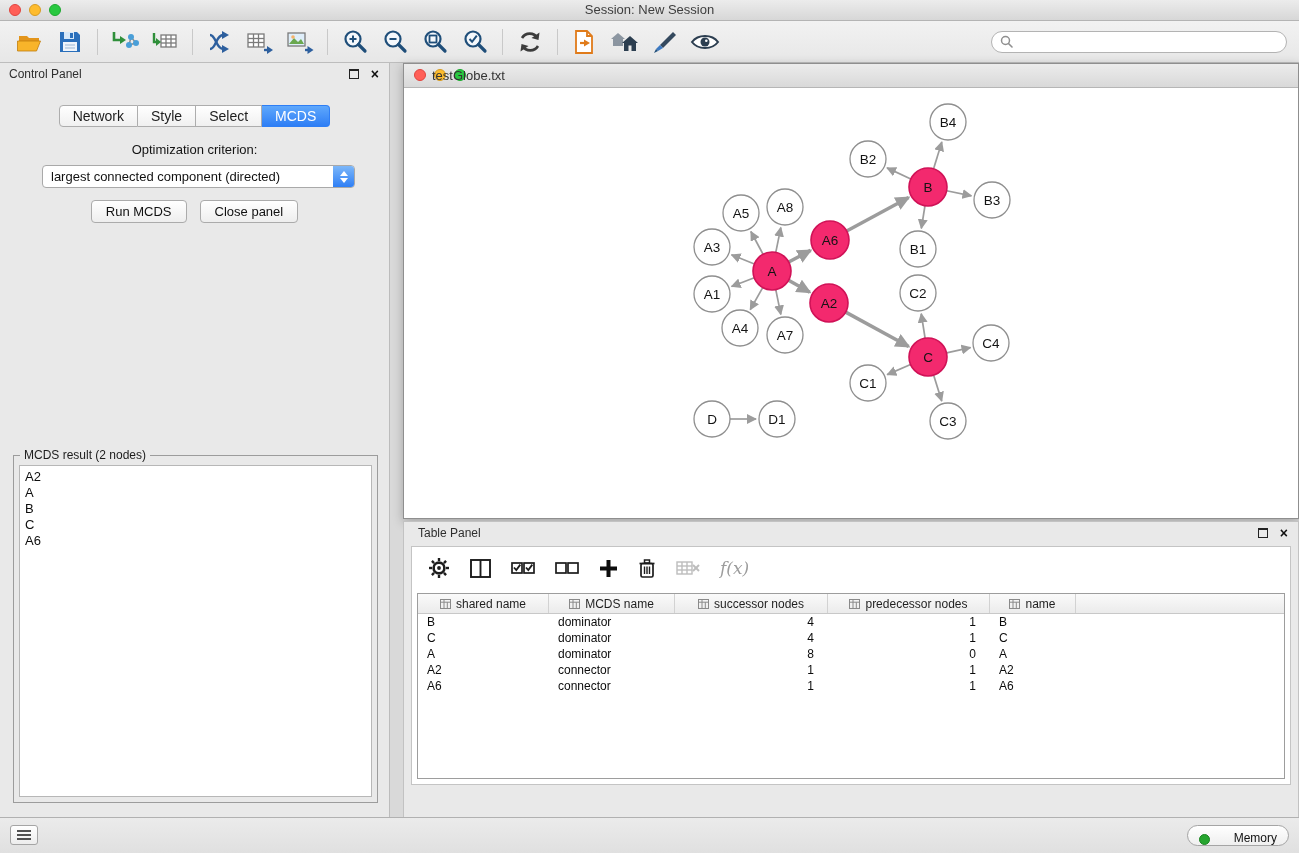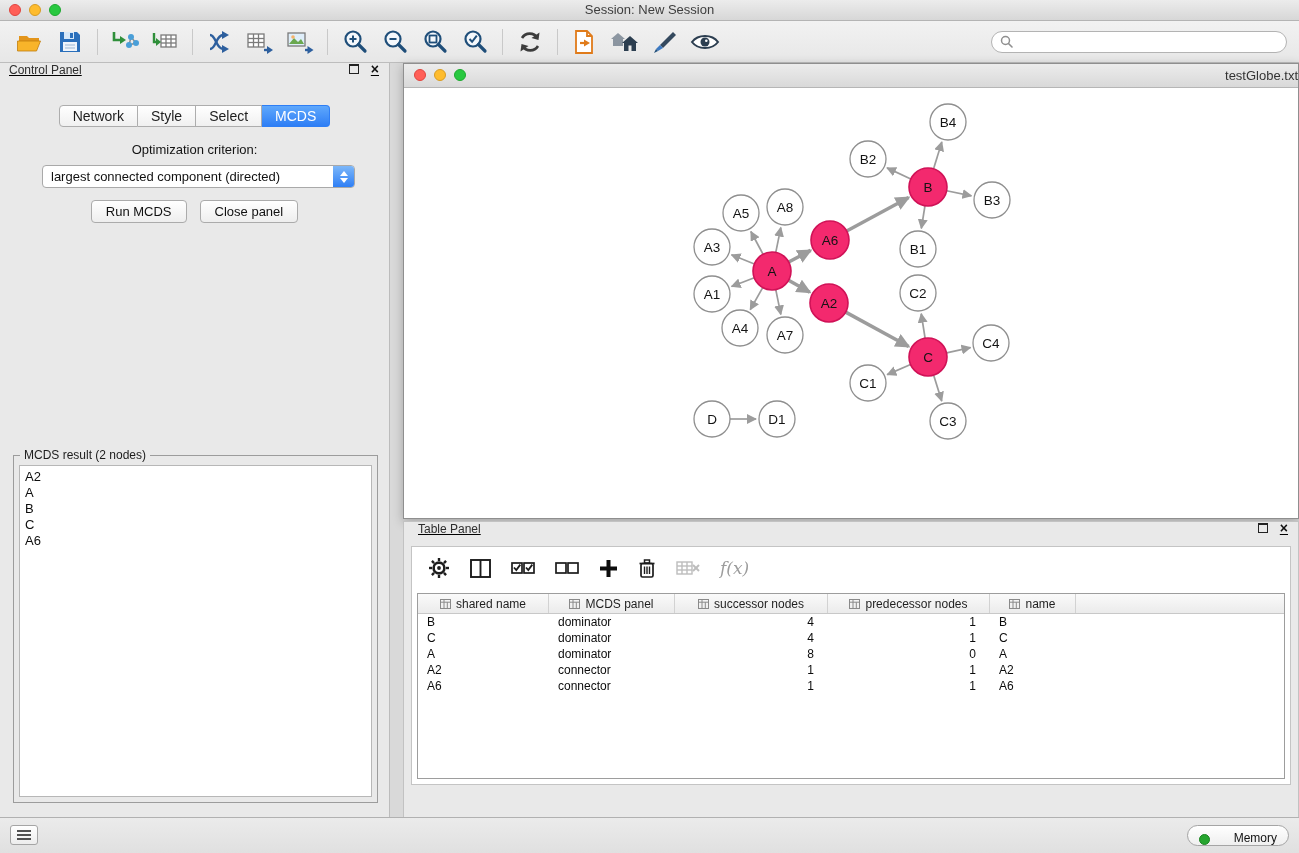--- a/index.html
+++ b/index.html
@@ -21,21 +21,21 @@
   .tsep{width:1px;height:26px;background:#c9c9c9;margin:0 7px;}
   .toolbar-spacer{flex:1;}
   .searchbox{width:296px;height:22px;background:#fff;border:1px solid #b3b3b3;border-radius:12px;display:flex;align-items:center;padding:0 8px;box-sizing:border-box;margin-right:2px;}
   .searchbox input{border:none;outline:none;flex:1;font-size:12px;background:transparent;margin-left:5px;}
 
   
   .workspace{position:absolute;top:63px;bottom:35px;left:0;right:0;background:#d9d9d9;}
 
   
   .control-panel{position:absolute;left:0;top:0;bottom:0;width:390px;background:#e9e9e9;border-right:1px solid #bcbcbc;box-sizing:border-box;}
-  .panel-head{height:22px;display:flex;align-items:flex-start;text-decoration:underline;}
+  .panel-head{height:22px;display:flex;align-items:center;}
   .panel-title{font-size:12px;color:#2e2e2e;margin-left:9px;}
   .panel-btns{margin-left:auto;margin-right:10px;display:flex;align-items:center;gap:12px;}
   .float-btn{width:8px;height:7px;border:1.5px solid #222;border-top-width:2.5px;display:inline-block;}
   .close-x{font-size:14px;font-weight:bold;color:#111;line-height:12px;}
   .cp-tabs{display:flex;justify-content:center;margin-top:20px;}
   .seg-tab{padding:2px 13px;font-size:14px;background:linear-gradient(#ffffff,#f0f0f0);border:1px solid #adadad;border-left:none;color:#1d1d1d;height:16px;line-height:16px;}
   .seg-tab:first-child{border-left:1px solid #adadad;border-radius:4px 0 0 4px;}
   .seg-tab:last-child{border-radius:0 4px 4px 0;}
   .seg-tab.active{background:linear-gradient(#5fa8fc,#2e7ef5);border-color:#2e7ef5;color:#fff;}
   .opt-label{text-align:center;font-size:13px;color:#141414;margin-top:15px;}
@@ -48,21 +48,21 @@
   .aqua-btn{font-size:13px;color:#111;padding:3px 14px;background:linear-gradient(#ffffff,#eeeeee);border:1px solid #ababab;border-radius:4px;}
   .result-box{position:absolute;left:13px;right:11px;top:392px;bottom:15px;border:1px solid #9c9c9c;}
   .result-title{position:absolute;top:-8px;left:6px;background:#e9e9e9;padding:0 4px;font-size:12px;color:#1c1c1c;}
   .result-scroll{position:absolute;left:5px;right:5px;top:9px;bottom:5px;background:#fff;border:1px solid #b7b7b7;overflow:hidden;padding:3px 0 0 5px;}
   .result-item{font-size:13px;line-height:16px;color:#0d0d0d;}
 
   
   .net-window{position:absolute;left:403px;top:0;width:896px;height:456px;background:#fff;border:1px solid #8f8f8f;box-sizing:border-box;box-shadow:0 3px 10px rgba(0,0,0,0.25);}
   .net-titlebar{position:relative;height:23px;background:linear-gradient(#ececec,#d9d9d9);border-bottom:1px solid #b6b6b6;}
   .net-titlebar .traffic{top:5px;left:10px;}
-  .net-title{position:absolute;left:0;right:0;top:4px;text-align:right;font-size:13px;color:#333;padding-left:28px;}
+  .net-title{position:absolute;left:0;right:0;top:4px;text-align:left;font-size:13px;color:#333;padding-left:28px;}
   .net-canvas{position:relative;width:894px;height:430px;background:#fff;overflow:hidden;}
   .net-canvas text{font-family:"Liberation Sans","DejaVu Sans",sans-serif;}
 
   
   .table-panel{position:absolute;left:403px;top:458px;width:896px;bottom:0;background:#e9e9e9;box-sizing:border-box;border:1px solid #c2c2c2;}
   .tp-body{position:absolute;top:24px;left:7px;right:7px;bottom:32px;background:#fff;border:1px solid #c4c4c4;}
   .tp-toolbar{height:42px;display:flex;align-items:center;gap:20px;padding-left:16px;}
   .tp-tbtn{background:none;border:none;padding:0;display:flex;align-items:center;justify-content:center;cursor:default;}
   .fx-label{font-family:"DejaVu Serif","Liberation Serif",serif;font-style:italic;font-size:17px;color:#9c9c9c;}
   .tbl{position:absolute;top:46px;left:5px;right:5px;bottom:5px;background:#fff;border:1px solid #9d9d9d;overflow:hidden;}
@@ -466,21 +466,21 @@
                 </svg>
                 <span>shared name</span>
               </div>
               <div class="th" style="width: 126px;">
                 <svg class="col-ic" width="11" height="10" viewBox="0 0 11 10">
                   <rect x="0.5" y="0.5" width="10" height="9" fill="none" stroke="#8a8a8a"></rect>
                   <line x1="0.5" y1="3.2" x2="10.5" y2="3.2" stroke="#8a8a8a"></line>
                   <line x1="4" y1="0.5" x2="4" y2="9.5" stroke="#8a8a8a"></line>
                   <line x1="7.3" y1="3.2" x2="7.3" y2="9.5" stroke="#8a8a8a"></line>
                 </svg>
-                <span>MCDS panel</span>
+                <span>MCDS name</span>
               </div>
               <div class="th" style="width: 153px;">
                 <svg class="col-ic" width="11" height="10" viewBox="0 0 11 10">
                   <rect x="0.5" y="0.5" width="10" height="9" fill="none" stroke="#8a8a8a"></rect>
                   <line x1="0.5" y1="3.2" x2="10.5" y2="3.2" stroke="#8a8a8a"></line>
                   <line x1="4" y1="0.5" x2="4" y2="9.5" stroke="#8a8a8a"></line>
                   <line x1="7.3" y1="3.2" x2="7.3" y2="9.5" stroke="#8a8a8a"></line>
                 </svg>
                 <span>successor nodes</span>
               </div>

